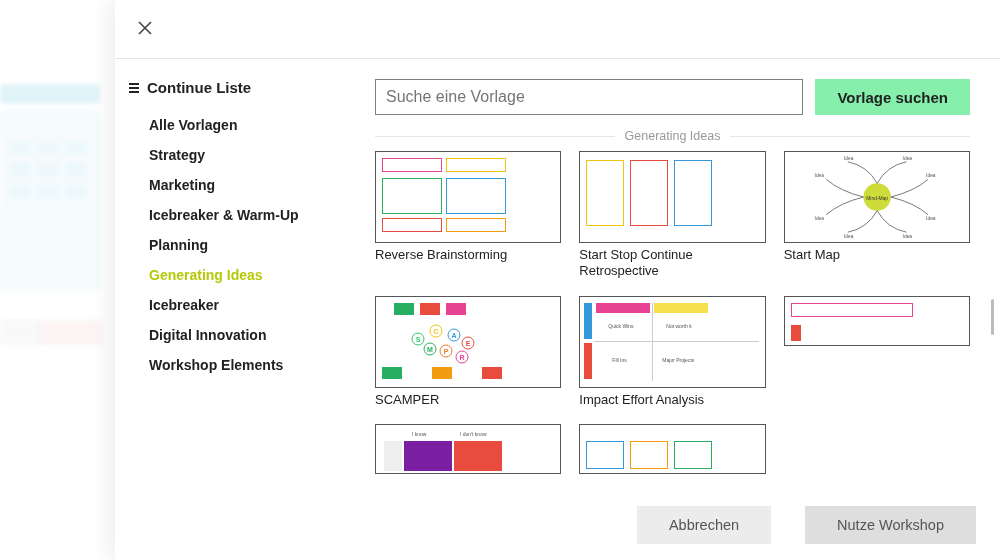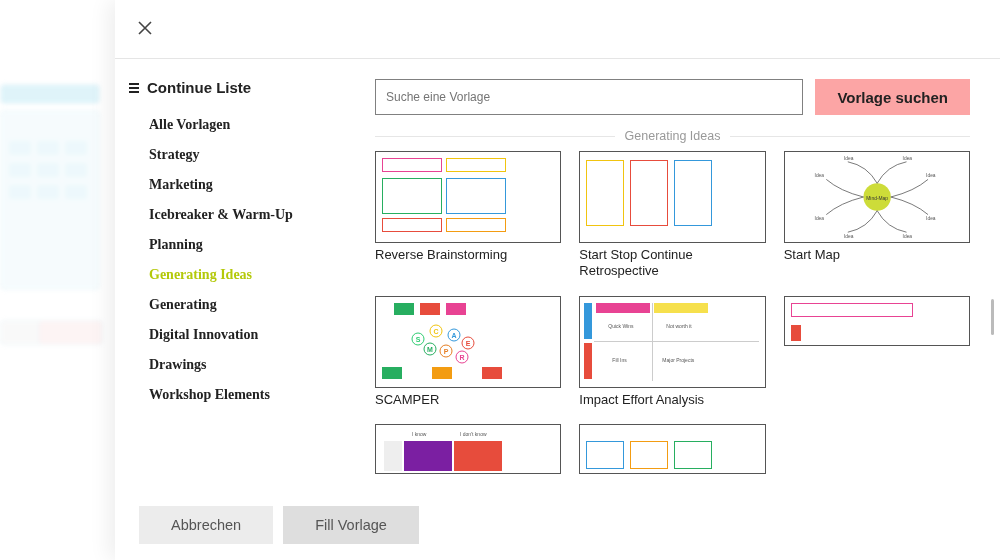--- a/index.html
+++ b/index.html
@@ -31,29 +31,29 @@
   .close-btn { width:28px;height:28px; display:flex;align-items:center;justify-content:center; cursor:pointer; color:#555;}
   .close-btn svg{width:14px;height:14px;}
 
   .dialog-body { flex:1; display:flex; overflow:hidden; }
 
   
   .sidebar { width:260px; padding:20px 14px 0 14px; }
   .sidebar-title { display:flex; align-items:center; gap:8px; font-size:15px; font-weight:600; color:#222; margin-bottom:14px;}
   .hamburger { display:inline-flex; flex-direction:column; gap:2px;}
   .hamburger span{ width:10px;height:2px;background:#222;}
-  .cat-list { list-style:none; padding-left:20px;font-family:Liberation Serif, serif; }
+  .cat-list { list-style:none; padding-left:20px; }
   .cat-list li { font-size:14px; color:#222; padding:7px 0; cursor:pointer; font-weight:600;}
   .cat-list li.active { color:#b4c90a; }
 
   
   .main { flex:1; display:flex; flex-direction:column; overflow:hidden; padding-right:4px;}
   .search-row { display:flex; gap:12px; padding:20px 26px 14px 0; }
-  .search-input { flex:1; border:1px solid #808080; height:36px; padding:0 10px; font-size:12px; color:#666; outline:none; }
-  .search-btn { background:#fca5a5; border:none; height:36px; padding:0 22px; font-size:15px; font-weight:600; color:#222; cursor:pointer;}
+  .search-input { flex:1; border:1px solid #808080; height:36px; padding:0 10px; font-size:16px; color:#666; outline:none; }
+  .search-btn { background:#86efac; border:none; height:36px; padding:0 22px; font-size:15px; font-weight:600; color:#222; cursor:pointer;}
 
   .section-divider { display:flex; align-items:center; gap:10px; padding:0 26px 8px 0; color:#999; font-size:12.5px;}
   .section-divider .line{flex:1;height:1px;background:#e6e6e6;}
 
   .grid-wrap { flex:1; overflow-y:auto; padding:0 26px 10px 0; position:relative;}
   .grid { display:grid; grid-template-columns:repeat(3, 1fr); gap:16px 18px;}
   .template-card { display:flex; flex-direction:column; cursor:pointer;}
   .thumb { border:1px solid #555; height:92px; background:#fff; position:relative; overflow:hidden;}
   .template-card .label { font-size:13px; color:#222; margin-top:4px; line-height:1.25;}
 
@@ -63,21 +63,21 @@
   .b-yellow{border-color:#f1c40f;} .b-pink{border-color:#e84393;} .b-orange{border-color:#f39c12;}
   .fill-red{background:#e74c3c;} .fill-green{background:#27ae60;}
   .fill-blue{background:#3498db;} .fill-orange{background:#f39c12;} .fill-pink{background:#e84393;}
   .fill-purple{background:#7b1fa2;}
   .txt{position:absolute;font-size:5px;color:#555;white-space:nowrap;}
 
   
   .scroll-stub{position:absolute; right:2px; top:148px; width:3px; height:36px; background:#bbb; border-radius:2px;}
 
   
-  .dialog-footer { display:flex; gap:10px; padding:14px 24px 16px; }
+  .dialog-footer { display:flex; justify-content:flex-end; gap:34px; padding:14px 24px 16px; }
   .btn { height:38px; padding:0 32px; border:none; font-size:14.5px; cursor:pointer; font-weight:500;}
   .btn-secondary { background:#ececec; color:#555;}
   .btn-primary { background:#dedede; color:#555;}
 </style>
 </head>
 <body>
 
 <div class="bg-blur">
   <div class="bg-panel header"></div>
   <div class="bg-panel body">
@@ -116,23 +116,22 @@
           </span>
         <span>Continue Liste</span>
       </div>
       <ul class="cat-list">
         <li>Alle Vorlagen</li>
         <li>Strategy</li>
         <li>Marketing</li>
         <li>Icebreaker &amp; Warm-Up</li>
         <li>Planning</li>
         <li class="active">Generating Ideas</li>
-        <li>Generating</li>
+        <li>Icebreaker</li>
         <li>Digital Innovation</li>
-        <li>Drawings</li>
         <li>Workshop Elements</li>
       </ul>
     </div>
 
     <div class="main">
 
       <div class="search-row">
         <input class="search-input" placeholder="Suche eine Vorlage" style="">
         <button class="search-btn">Vorlage suchen</button>
       </div>
@@ -274,16 +273,16 @@
           </div>
 
         </div>
       </div>
 
     </div>
   </div>
 
   <div class="dialog-footer">
     <button class="btn btn-secondary">Abbrechen</button>
-    <button class="btn btn-primary">Fill Vorlage</button>
+    <button class="btn btn-primary">Nutze Workshop</button>
   </div>
 
 </div>
 
 </body></html>

